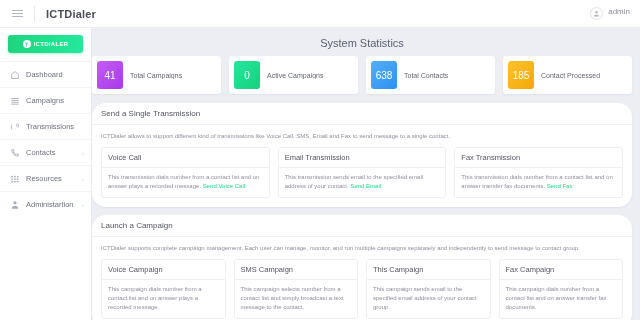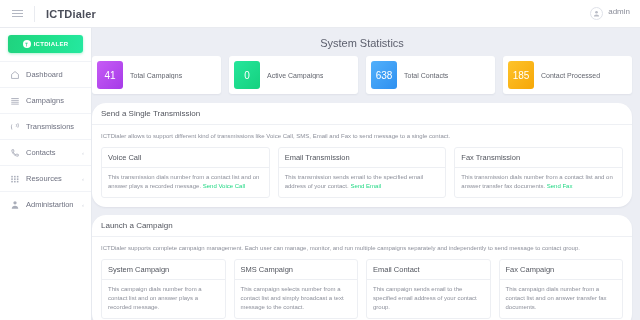--- a/index.html
+++ b/index.html
@@ -299,35 +299,35 @@
         </div>
       </div>
 
       <div class="panel">
         <div class="panel-head">Launch a Campaign</div>
         <div class="panel-body">
           <div class="panel-desc">ICTDialer supports complete campaign management. Each user can manage, monitor, and run multiple campaigns separately and independently to send message to contact group.</div>
           <div class="card-row">
 
             <div class="mini-card">
-              <div class="mini-head">System Campaign</div>
+              <div class="mini-head">Voice Campaign</div>
               <div class="mini-body">
                 <span>This campaign dials number from a contact list and on answer plays a recorded message. </span>
               </div>
             </div>
 
             <div class="mini-card">
               <div class="mini-head">SMS Campaign</div>
               <div class="mini-body">
                 <span>This campaign selects number from a contact list and simply broadcast a text message to the contact. </span>
               </div>
             </div>
 
             <div class="mini-card">
-              <div class="mini-head">Email Contact</div>
+              <div class="mini-head">This Campaign</div>
               <div class="mini-body">
                 <span>This campaign sends email to the specified email address of your contact group. </span>
               </div>
             </div>
 
             <div class="mini-card">
               <div class="mini-head">Fax Campaign</div>
               <div class="mini-body">
                 <span>This campaign dials number from a contact list and on answer transfer fax documents. </span>
               </div>

